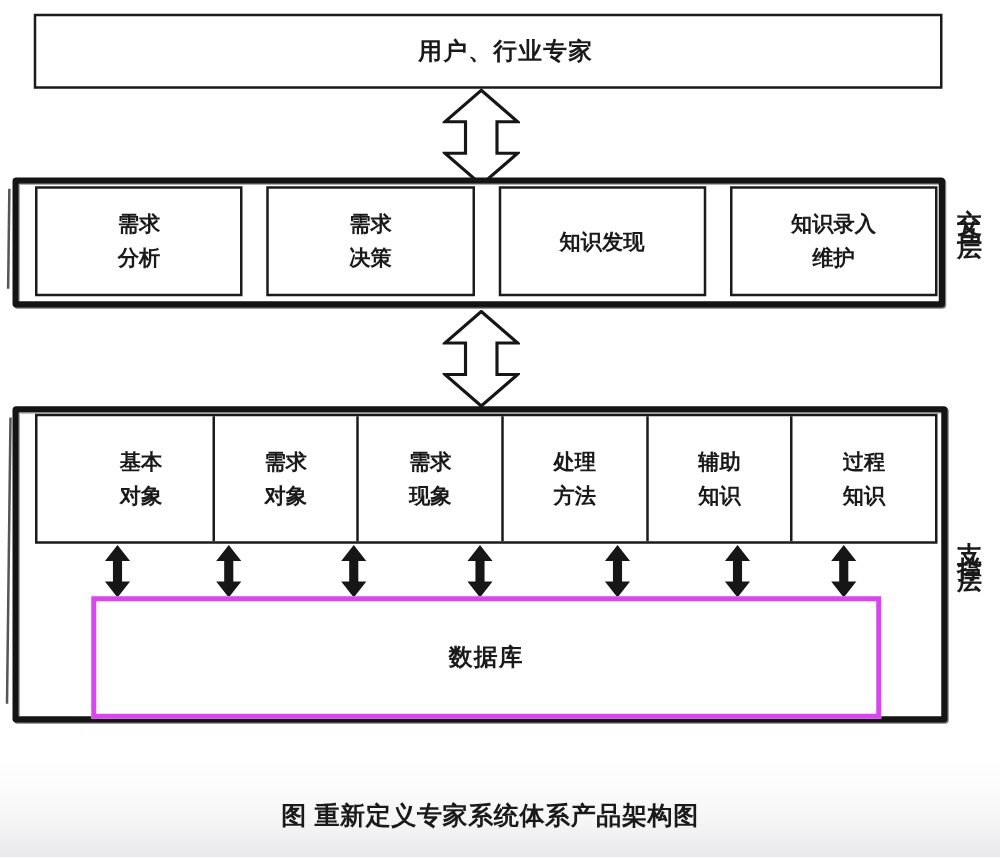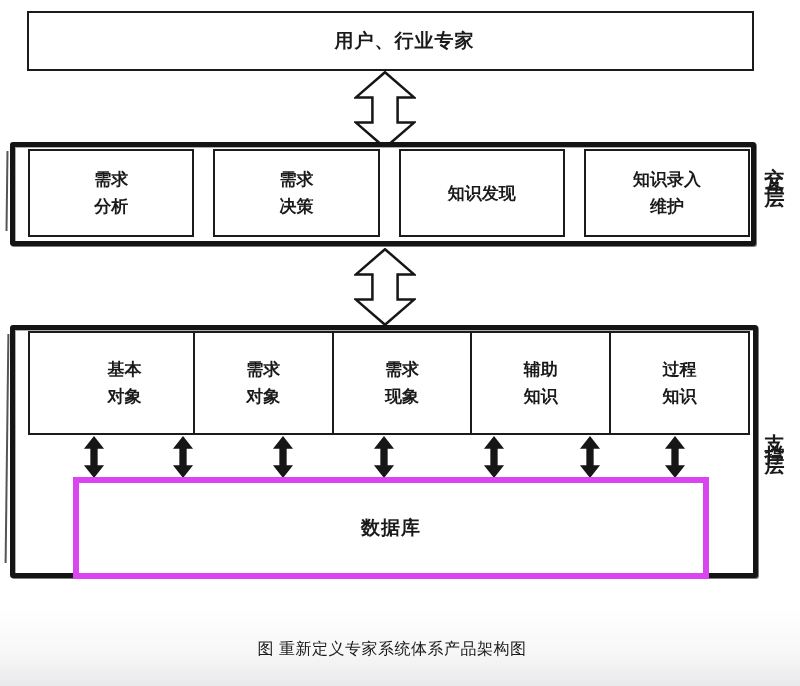--- a/index.html
+++ b/index.html
@@ -38,40 +38,40 @@
   .s-row .cell{
     flex:1;border-left:2px solid #1b1b1b;
     display:flex;flex-direction:column;align-items:center;justify-content:center;
   }
   .s-row .cell:first-child{border-left:none;padding-left:26px;}
   .cell .line{font-size:17px;font-weight:700;line-height:27px;white-space:nowrap;}
   .cell .line:empty{display:none;}
   
   .db-box{
     position:absolute;left:73px;top:477px;width:624px;height:90px;
-    border:6px solid #d946ef;background:#ffffff;
+    border:4px solid #d946ef;background:#ffffff;
     display:flex;align-items:center;justify-content:center;
   }
   .db-box .lbl{font-size:19px;font-weight:700;letter-spacing:1px;}
   
   .big-arrow{position:absolute;width:62px;height:80px;}
   #big-arrow-1{left:354px;top:70px;}
   #big-arrow-2{left:354px;top:248px;height:78px;}
   .sm-arrow{position:absolute;width:24px;height:42px;top:436px;}
   
   .v-label{
     position:absolute;left:762px;writing-mode:vertical-rl;text-orientation:upright;
     font-size:20px;font-weight:700;letter-spacing:11px;line-height:26px;white-space:nowrap;
   }
   #interaction-label{top:151px;}
   #support-label{top:418px;}
   
   .caption{
     position:absolute;left:0;top:639px;width:784px;text-align:center;
-    font-size:16px;font-weight:400;letter-spacing:.5px;
+    font-size:20px;font-weight:700;letter-spacing:.5px;
   }
   .bottom-fade{
     position:absolute;left:0;top:608px;width:800px;height:78px;
     background:linear-gradient(180deg, rgba(255,255,255,0) 0%, rgba(236,236,238,.45) 60%, #e9e9eb 100%);
     pointer-events:none;
   }
 </style>
 </head>
 <body>
 
@@ -118,20 +118,24 @@
     </div>
     <div class="cell">
       <span class="line">需求</span>
       <span class="line">对象</span>
     </div>
     <div class="cell">
       <span class="line">需求</span>
       <span class="line">现象</span>
     </div>
     <div class="cell">
+      <span class="line">处理</span>
+      <span class="line">方法</span>
+    </div>
+    <div class="cell">
       <span class="line">辅助</span>
       <span class="line">知识</span>
     </div>
     <div class="cell">
       <span class="line">过程</span>
       <span class="line">知识</span>
     </div>
   </div>
   <div id="support-label" class="v-label">支撑层</div>
 

